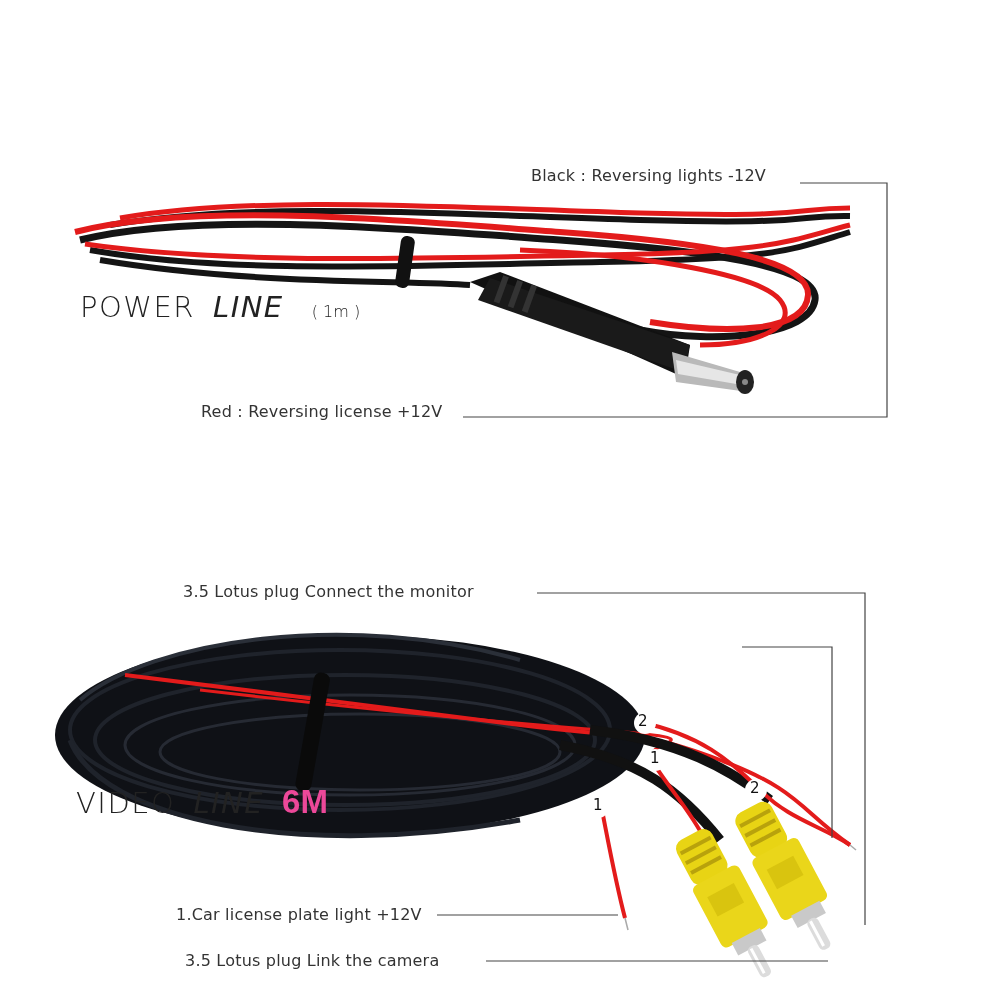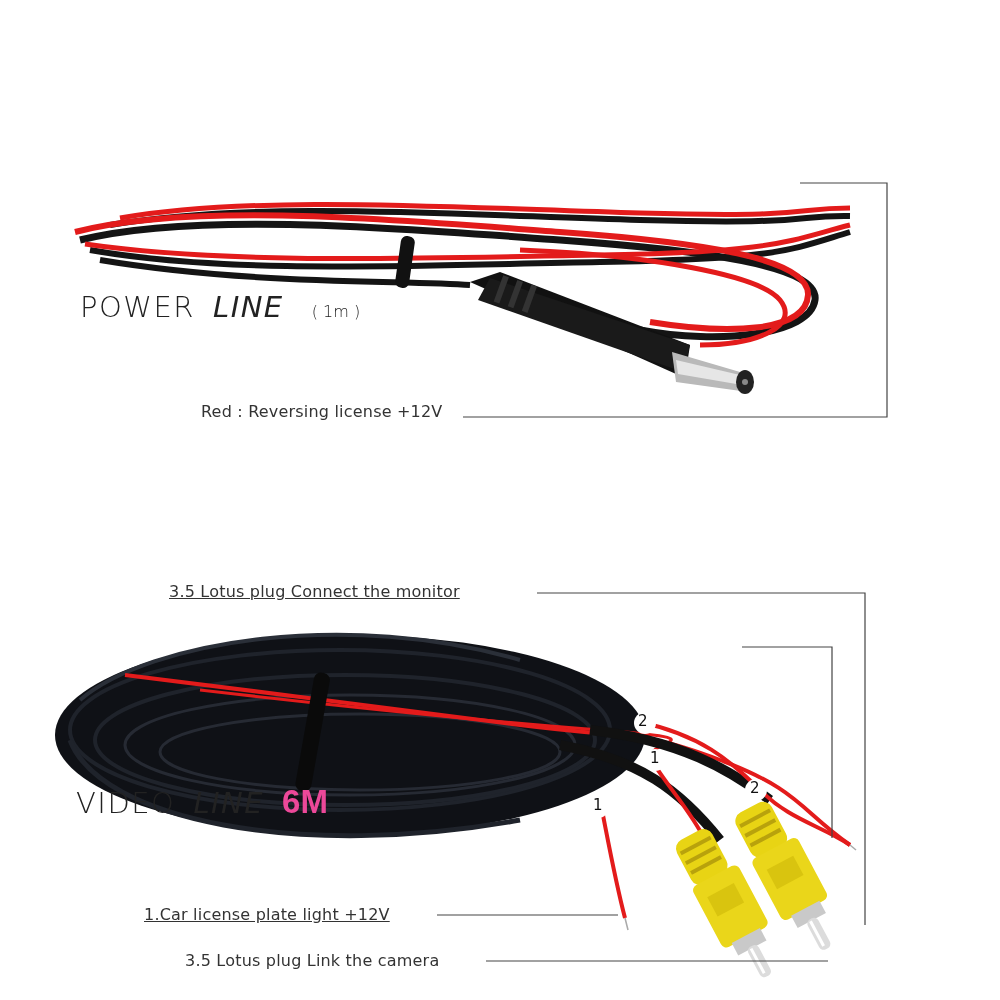--- a/index.html
+++ b/index.html
@@ -119,24 +119,25 @@
       <polyline points="437,915 618,915"></polyline>
       <polyline points="486,961 828,961"></polyline>
     </g>
   </svg>
 
   <span class="lbl" style="left:638px;top:712px;font-size:15px;color:#111;">2</span>
   <span class="lbl" style="left:650px;top:749px;font-size:15px;color:#111;">1</span>
   <span class="lbl" style="left:593px;top:796px;font-size:15px;color:#111;">1</span>
   <span class="lbl" style="left:750px;top:779px;font-size:15px;color:#111;">2</span>
 
+  <div class="lbl" style="left:531px;top:166px;">Black : Reversing lights -12V</div>
   <div class="title" style="left:80px;top:290px;">
     <span>POWER</span><span class="word2">LINE</span><span class="paren">( 1m )</span>
   </div>
   <div class="lbl" style="left:201px;top:402px;">Red : Reversing license +12V</div>
 
-  <div class="lbl" style="left:169px;top:582px;text-decoration:underline;">3.5 Lotus plug  Connect the monitor</div>
+  <div class="lbl" style="left:183px;top:582px;">3.5 Lotus plug  Connect the monitor</div>
   <div class="title" style="left:76px;top:783px;">
     <span>VIDEO</span><span class="word2">LINE</span><span class="accent">6M</span>
   </div>
-  <div class="lbl" style="left:144px;top:905px;text-decoration:underline;">1.Car license plate light +12V</div>
+  <div class="lbl" style="left:176px;top:905px;">1.Car license plate light +12V</div>
   <div class="lbl" style="left:185px;top:951px;">3.5 Lotus plug  Link the camera</div>
 </div>
 
 </body></html>

